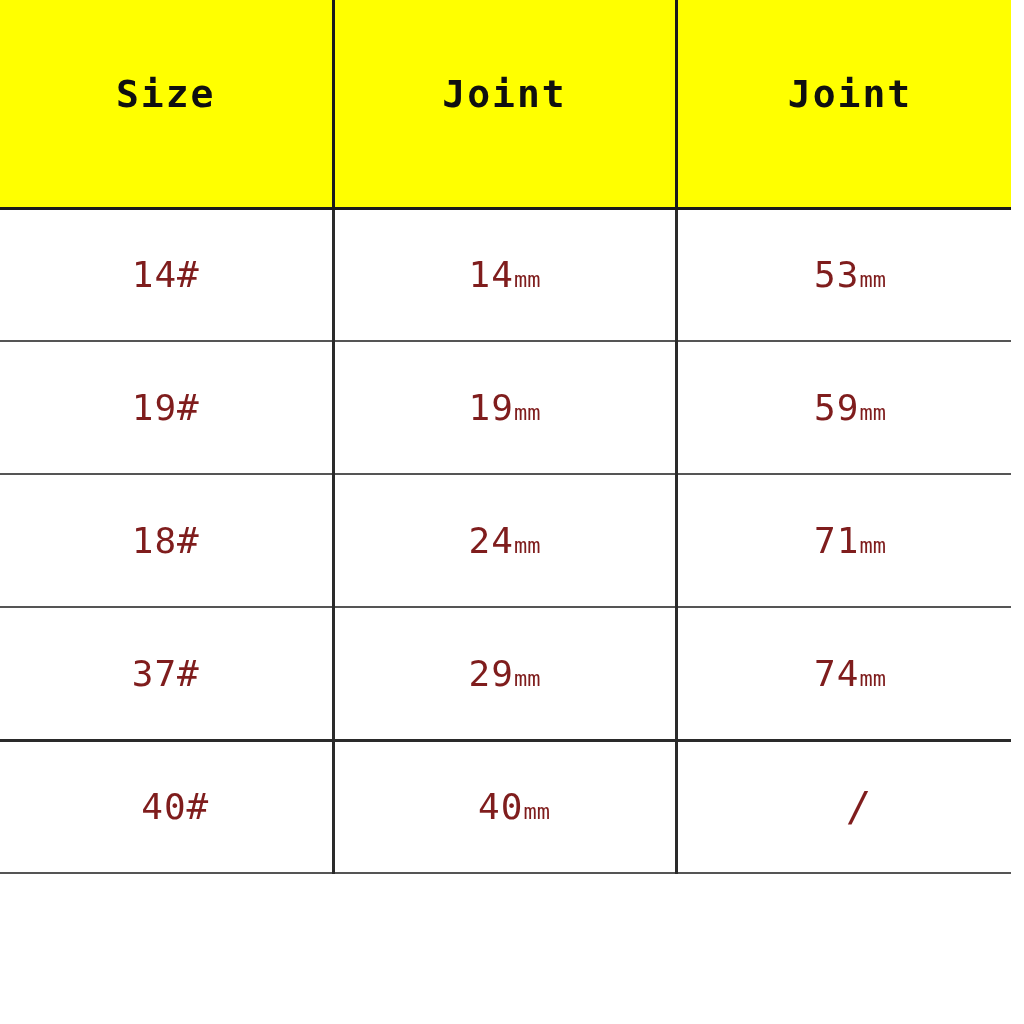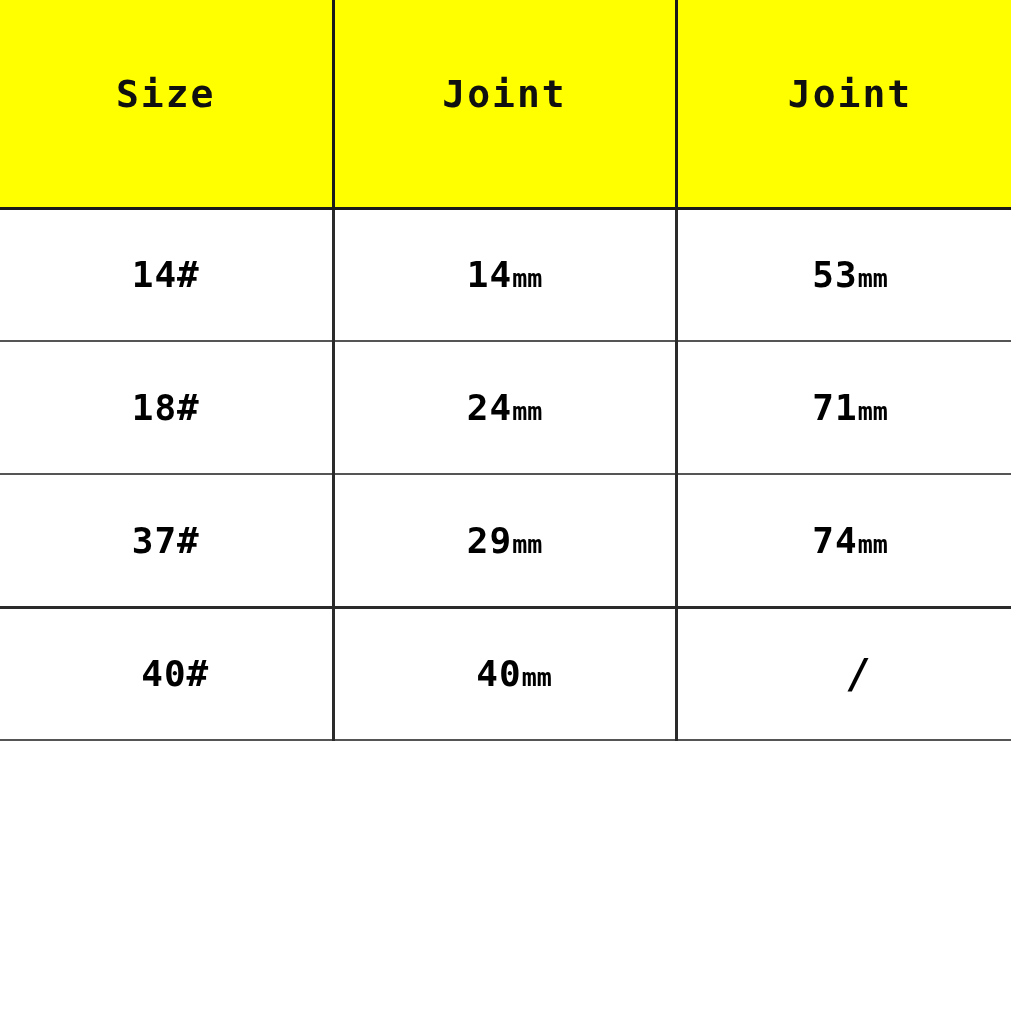--- a/index.html
+++ b/index.html
@@ -76,29 +76,29 @@
     border-right: 3px solid #2a2a2a;
     border-bottom: 2px solid #555555;
     padding: 0;
   }
   .data-cell.last-col {
     border-right: 3px solid #2a2a2a;
   }
 
   .cell-value {
     font-family: "DejaVu Sans Mono", "Liberation Mono", monospace;
-    font-weight: bold;
+    font-weight: normal;
     font-size: 36px;
-    color: #000000;
+    color: #7f1d1d;
     letter-spacing: 1px;
     white-space: nowrap;
     display: inline-block;
   }
   .cell-value .unit {
-    font-size: 25px;
+    font-size: 22px;
     letter-spacing: 0;
   }
   .cell-value.na {
     font-size: 40px;
     font-style: italic;
     letter-spacing: 0;
   }
 
   
   .right-gutter {
@@ -143,20 +143,31 @@
           <span class="cell-value">14#</span>
         </td>
         <td class="data-cell">
           <span class="cell-value"><span>14</span><span class="unit">mm</span></span>
         </td>
         <td class="data-cell last-col">
           <span class="cell-value"><span>53</span><span class="unit">mm</span></span>
         </td>
       </tr>
 
+      <tr class="data-row">
+        <td class="data-cell">
+          <span class="cell-value">19#</span>
+        </td>
+        <td class="data-cell">
+          <span class="cell-value"><span>19</span><span class="unit">mm</span></span>
+        </td>
+        <td class="data-cell last-col">
+          <span class="cell-value"><span>59</span><span class="unit">mm</span></span>
+        </td>
+      </tr>
 
       <tr class="data-row">
         <td class="data-cell">
           <span class="cell-value">18#</span>
         </td>
         <td class="data-cell">
           <span class="cell-value"><span>24</span><span class="unit">mm</span></span>
         </td>
         <td class="data-cell last-col">
           <span class="cell-value"><span>71</span><span class="unit">mm</span></span>

